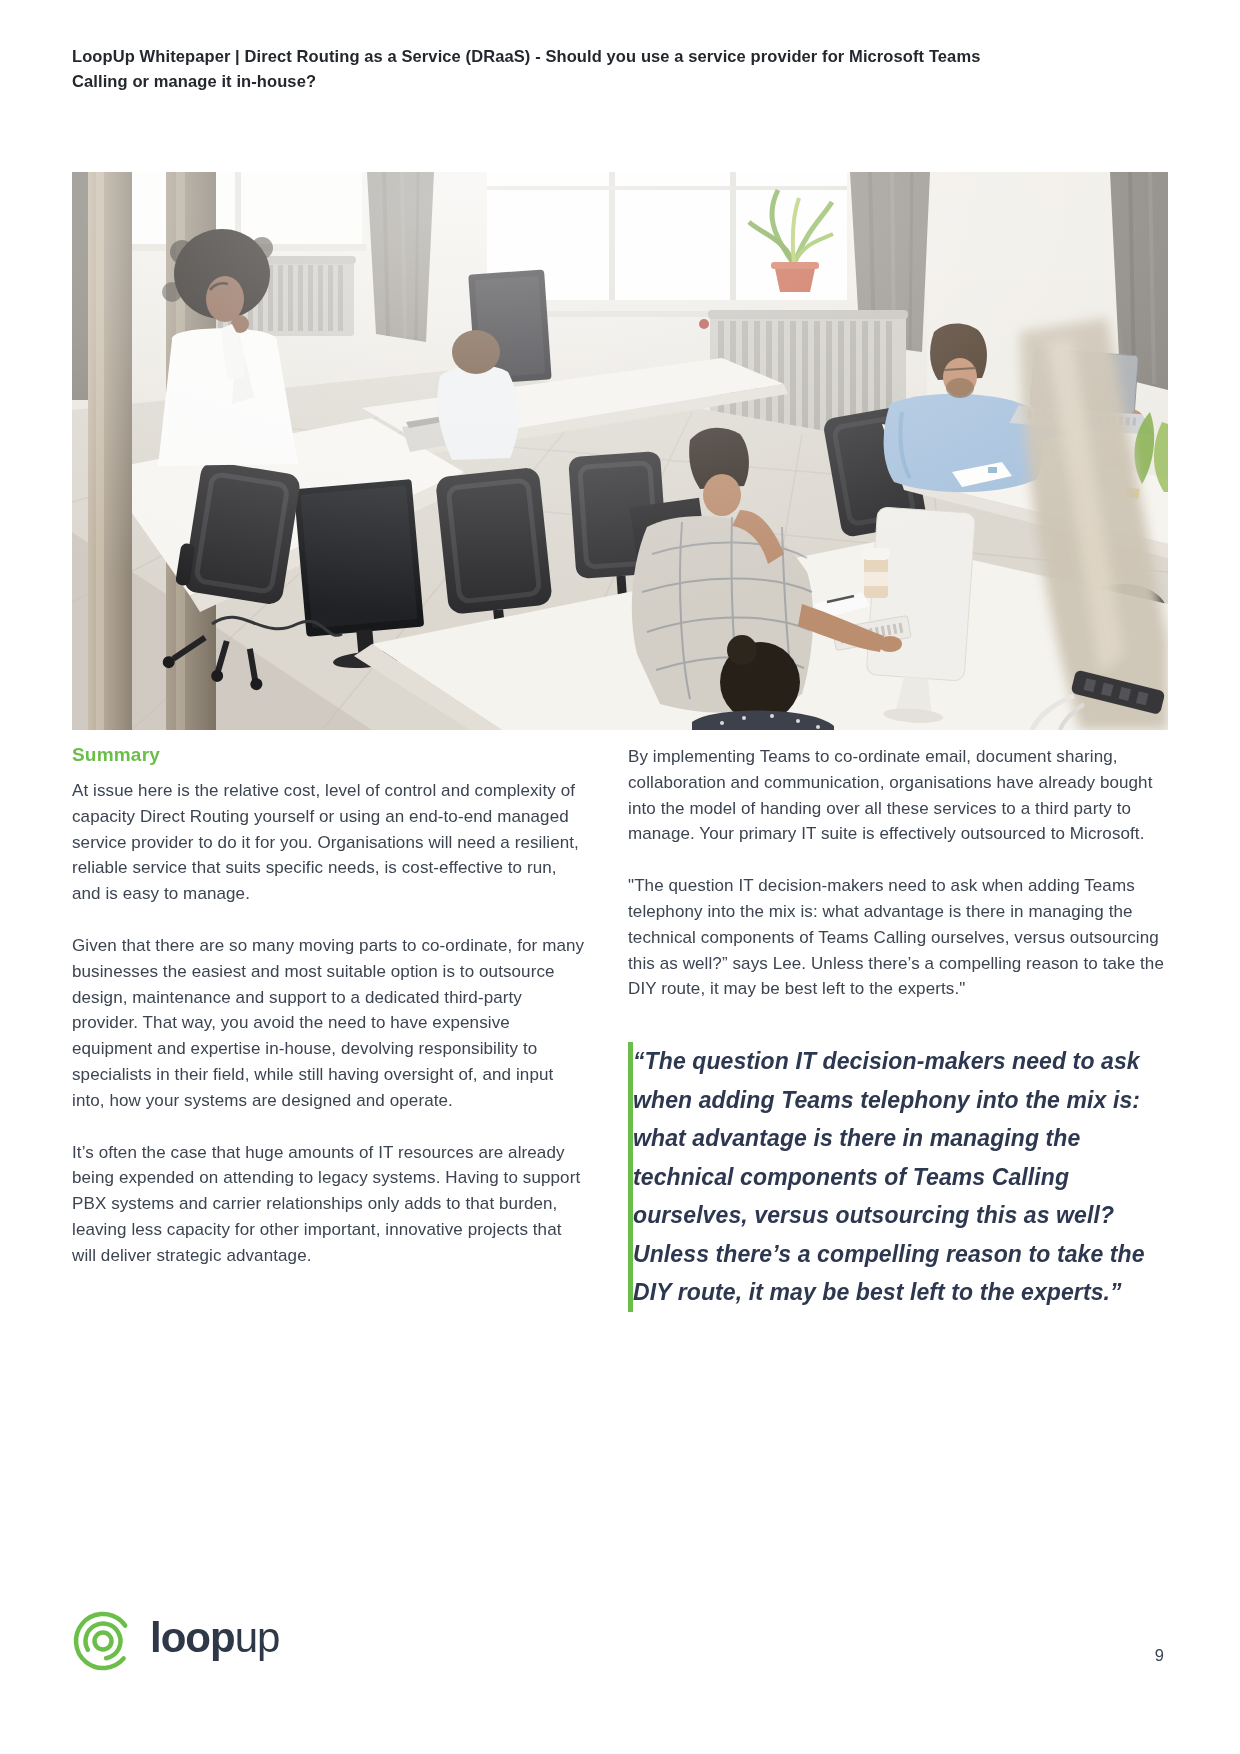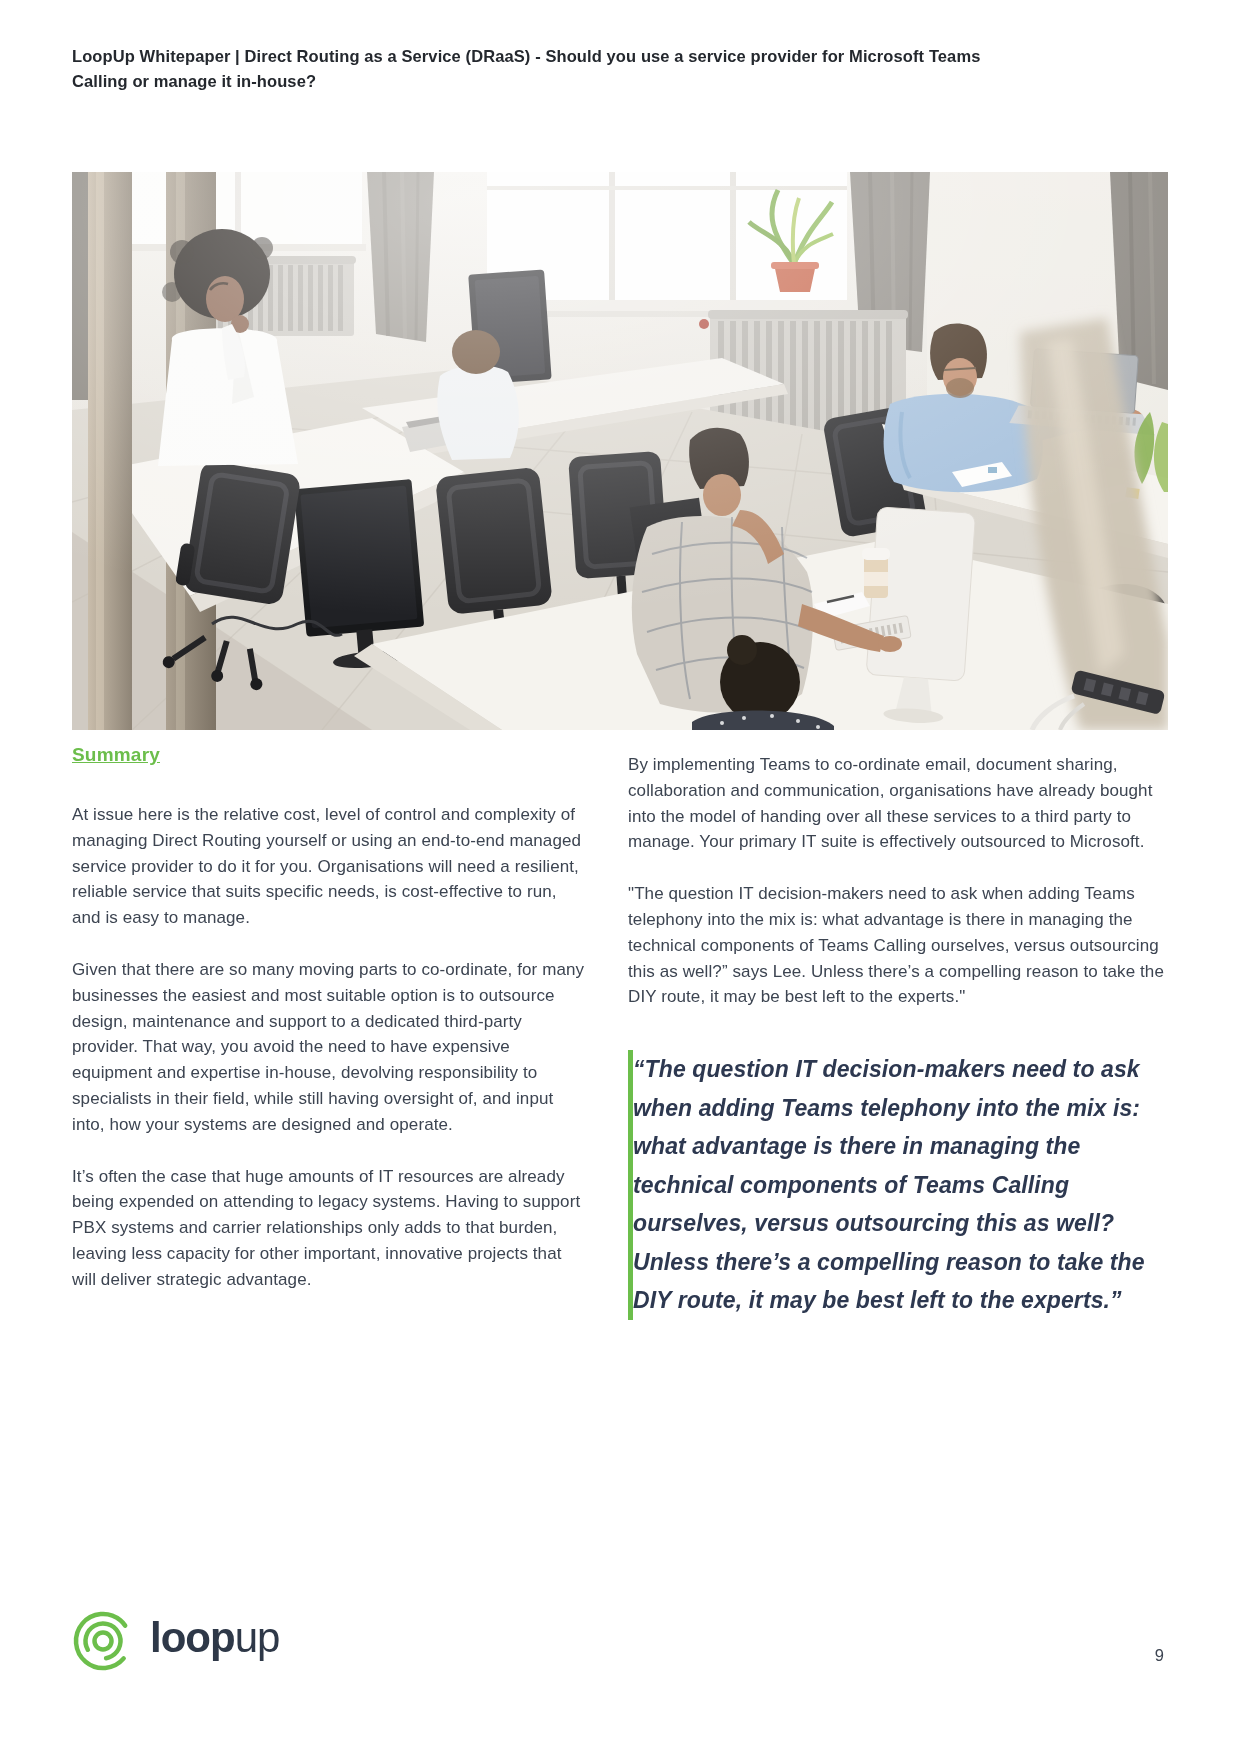--- a/index.html
+++ b/index.html
@@ -24,28 +24,28 @@
     position:absolute;left:72px;top:172px;width:1096px;height:558px;
     overflow:hidden;background:#e9e6e1;
   }
   .photo-wrap svg{display:block;width:100%;height:100%;}
 
   .columns{position:absolute;left:72px;top:744px;width:1096px;display:flex;}
   .col-left{width:518px;margin-right:38px;}
   .col-right{width:540px;}
   .summary-heading{
     font-size:19px;font-weight:700;color:var(--green);
-    letter-spacing:.2px;margin-bottom:36px;text-decoration:underline;
+    letter-spacing:.2px;margin-bottom:12px;
   }
   .body-par{
     font-size:17px;line-height:25.8px;color:var(--body);
     margin-bottom:26px;letter-spacing:.1px;
   }
   .body-par:last-child{margin-bottom:8px;}
-  .col-right .body-par:first-child{margin-top:8px;}
+  .col-right .body-par:first-child{margin-top:0;}
 
   .pull-quote{
     margin-top:40px;
     border-left:5px solid var(--green);
     font-size:23px;font-weight:700;font-style:italic;
     line-height:38.5px;color:var(--quote);
     letter-spacing:.1px;
     width:530px;
   }
 
@@ -327,21 +327,21 @@
       <path d="M1002,524 C980,532 965,546 960,558" stroke="#e8e6e2" stroke-width="5" fill="none"></path>
       <path d="M1012,532 C996,543 990,552 988,558" stroke="#dddbd6" stroke-width="4" fill="none"></path>
 
       <rect x="0" y="0" width="1096" height="558" fill="url(#glowGrad)"></rect>
     </svg>
   </div>
 
   <div class="columns">
     <div class="col-left">
       <div class="summary-heading">Summary</div>
-      <p class="body-par">At issue here is the relative cost, level of control and complexity of managing Direct Routing yourself or using an end-to-end managed service provider to do it for you. Organisations will need a resilient, reliable service that suits specific needs, is cost-effective to run, and is easy to manage.</p>
+      <p class="body-par">At issue here is the relative cost, level of control and complexity of capacity Direct Routing yourself or using an end-to-end managed service provider to do it for you. Organisations will need a resilient, reliable service that suits specific needs, is cost-effective to run, and is easy to manage.</p>
       <p class="body-par">Given that there are so many moving parts to co-ordinate, for many businesses the easiest and most suitable option is to outsource design, maintenance and support to a dedicated third-party provider. That way, you avoid the need to have expensive equipment and expertise in-house, devolving responsibility to specialists in their field, while still having oversight of, and input into, how your systems are designed and operate.</p>
       <p class="body-par">It’s often the case that huge amounts of IT resources are already being expended on attending to legacy systems. Having to support PBX systems and carrier relationships only adds to that burden, leaving less capacity for other important, innovative projects that will deliver strategic advantage.</p>
     </div>
     <div class="col-right">
       <p class="body-par">By implementing Teams to co-ordinate email, document sharing, collaboration and communication, organisations have already bought into the model of handing over all these services to a third party to manage. Your primary IT suite is effectively outsourced to Microsoft.</p>
       <p class="body-par">"The question IT decision-makers need to ask when adding Teams telephony into the mix is: what advantage is there in managing the technical components of Teams Calling ourselves, versus outsourcing this as well?” says Lee. Unless there’s a compelling reason to take the DIY route, it may be best left to the experts."</p>
       <div class="pull-quote">“The question IT decision-makers need to ask when adding Teams telephony into the mix is: what advantage is there in managing the technical components of Teams Calling ourselves, versus outsourcing this as well? Unless there’s a compelling reason to take the DIY route, it may be best left to the experts.”</div>
     </div>
   </div>
 

